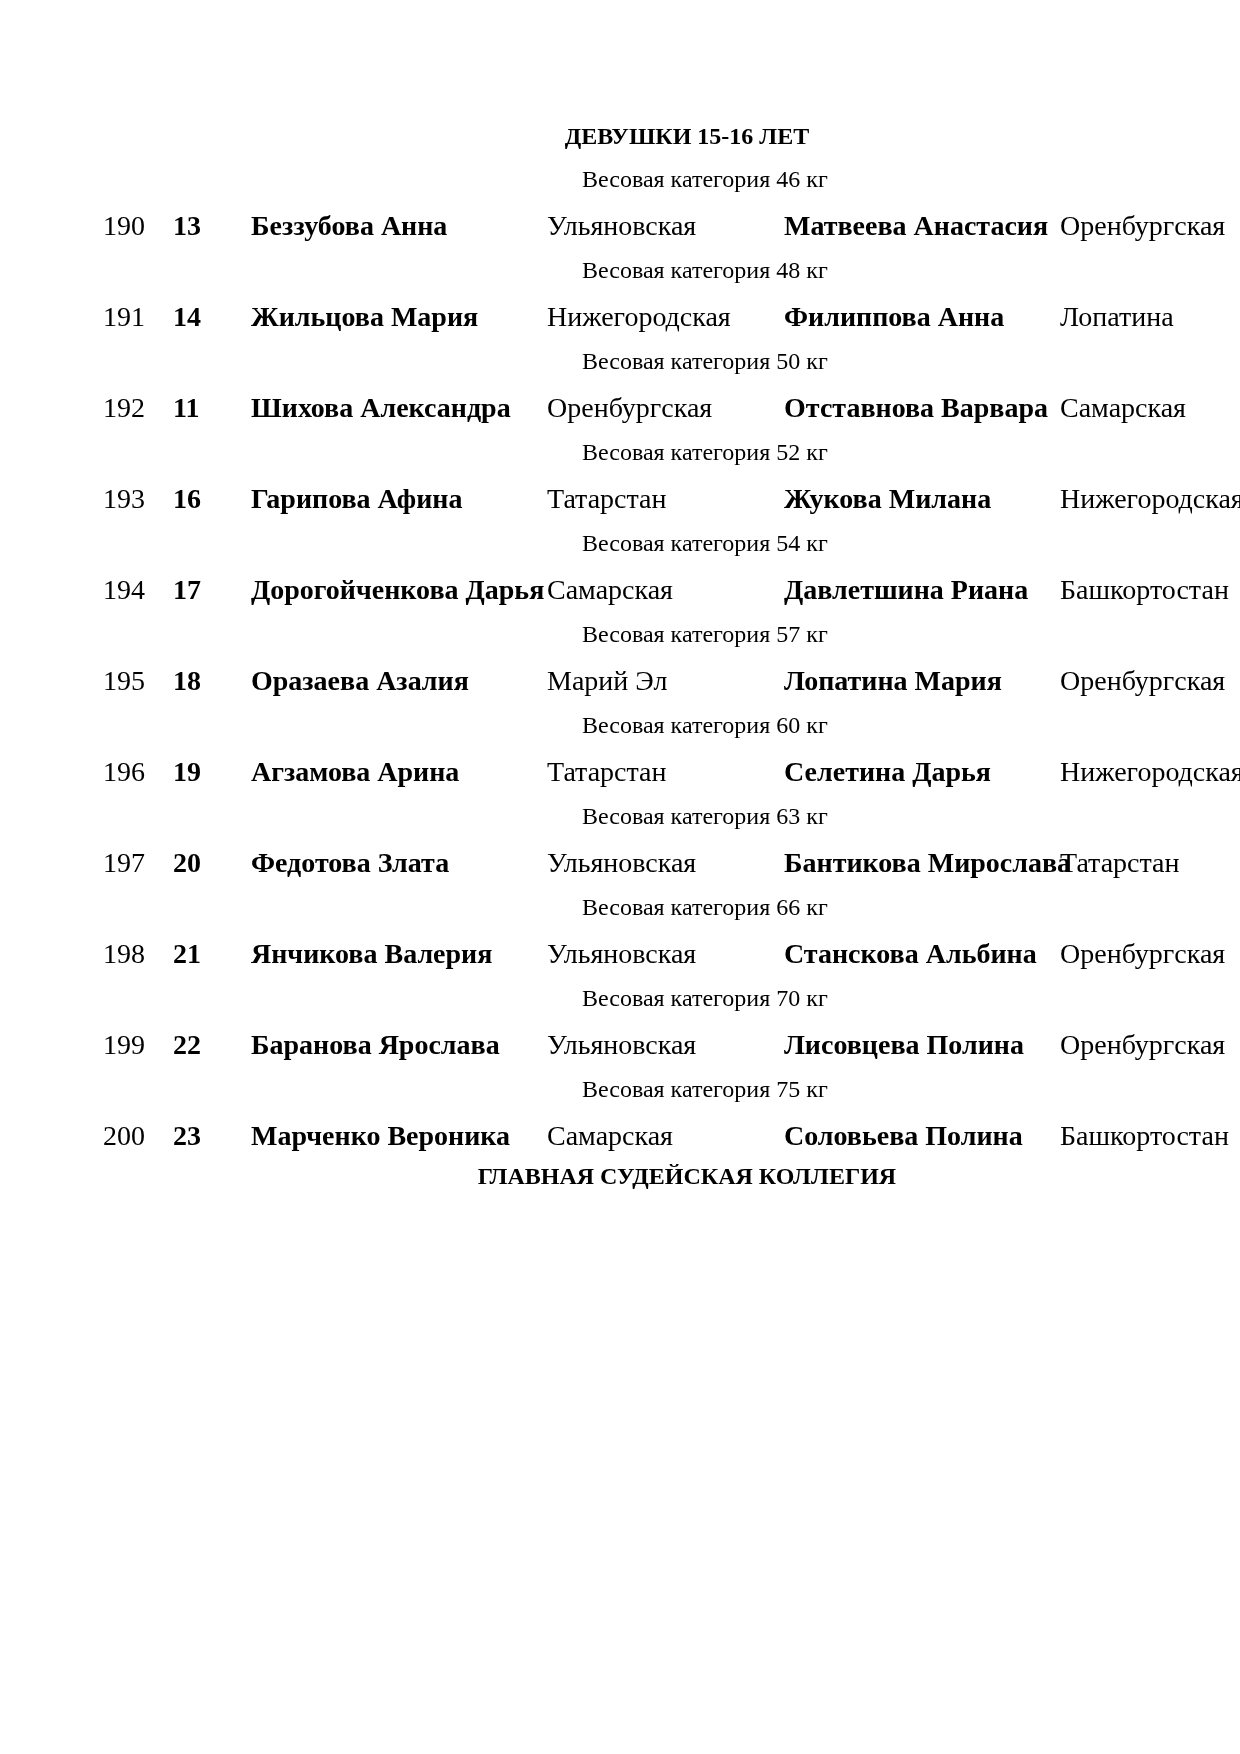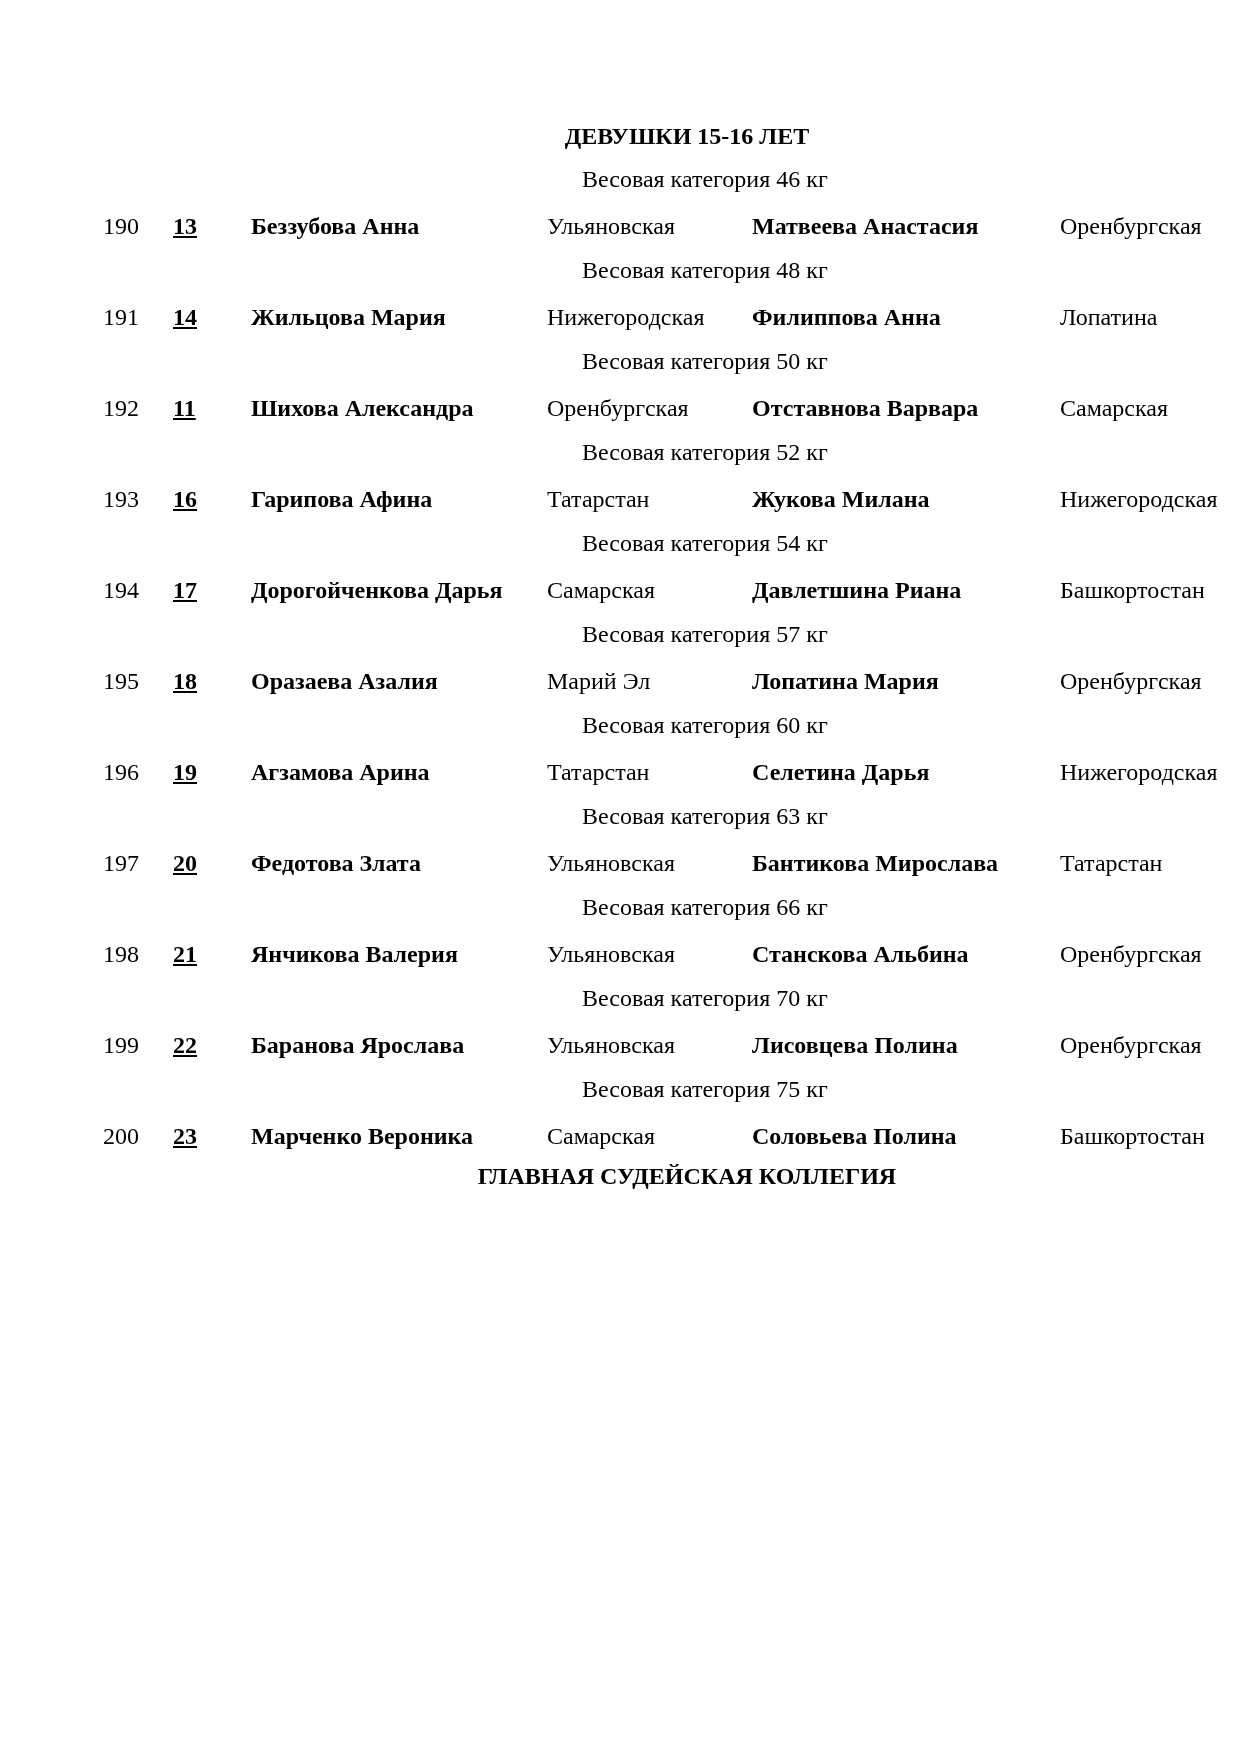--- a/index.html
+++ b/index.html
@@ -61,30 +61,30 @@
       font-size: 24px;
       line-height: 30px;
       white-space: nowrap;
     }
     .row {
       position: absolute;
       top: 47px;
       left: 0;
       width: 1152px;
       height: 30px;
-      font-size: 24px;
+      font-size: 28px;
       line-height: 30px;
       white-space: nowrap;
     }
     .row span { position: absolute; top: 0; }
     .c-num { left: 43px; }
-    .c-pair { left: 113px; font-weight: bold; text-decoration: underline; }
+    .c-pair { left: 113px; font-weight: bold; }
     .c-red-name { left: 191px; font-weight: bold; font-family: Liberation Serif, serif; }
     .c-red-region { left: 487px; }
-    .c-blue-name { left: 692px; font-weight: bold; text-align: right; }
+    .c-blue-name { left: 724px; font-weight: bold; text-align: right; }
     .c-blue-region { left: 1000px; }
   </style>
 </head>
 <body>
 
 <div class="page">
   <div class="title">ДЕВУШКИ 15-16 ЛЕТ</div>
 
   <div class="rows">
     <div class="group">

